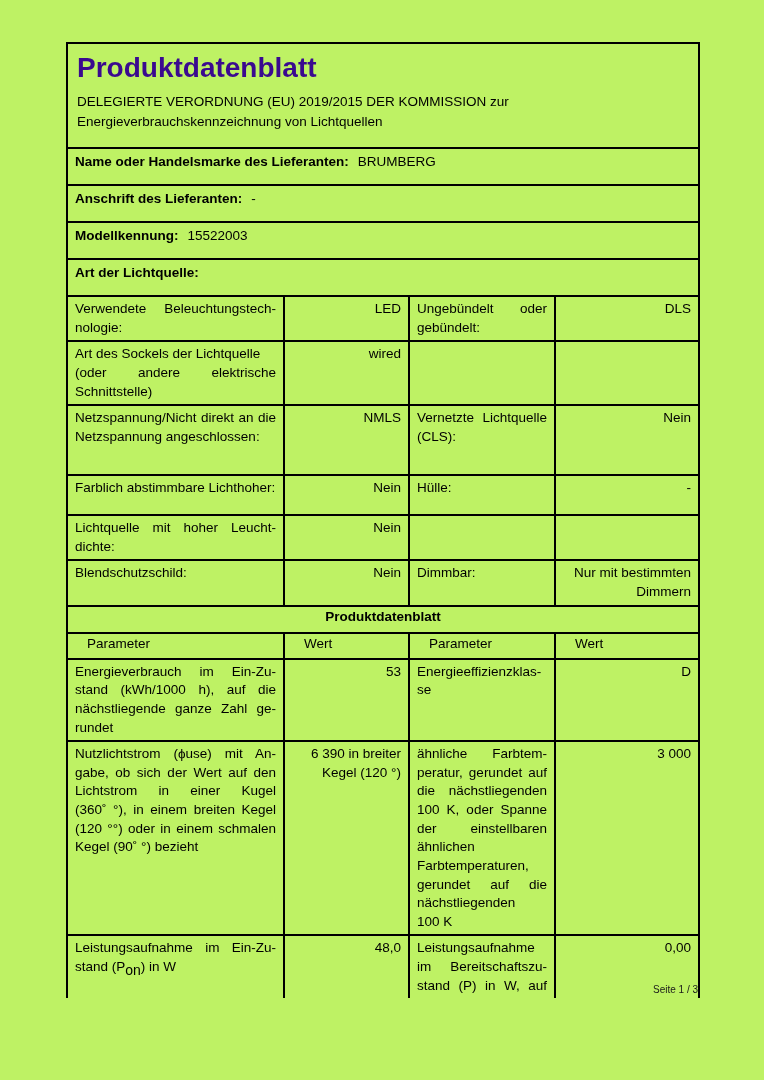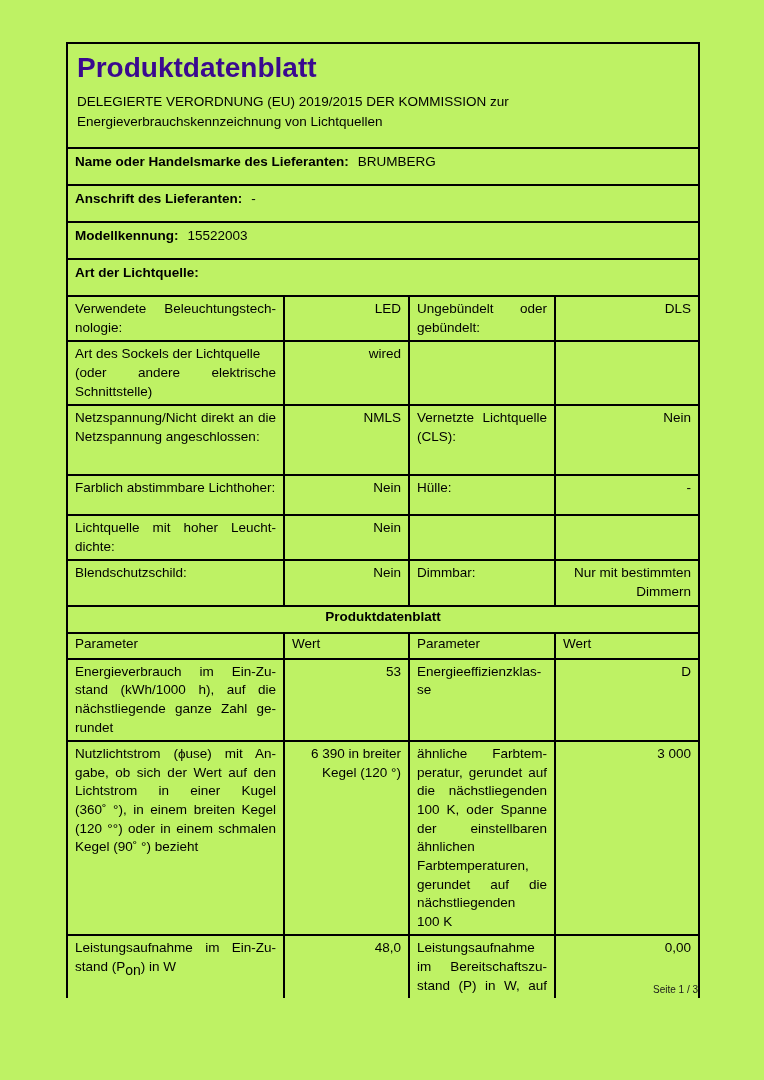--- a/index.html
+++ b/index.html
@@ -16,21 +16,21 @@
   }
   .title-cell{height:93px;padding:5px 9px;}
   .doc-title{font-size:28px;font-weight:bold;line-height:1.2;margin:2px 0 7px 0;}
   .doc-subtitle{font-size:13.5px;line-height:1.5;white-space:pre-line;}
   .info-row td{height:28px;padding-top:4px;}
   .info-label{font-weight:bold;}
   .info-value{margin-left:9px;}
   .label-cell{text-align:justify;white-space:pre-line;}
   .value-cell{text-align:right;margin-left:12px;}
   .section-hdr{text-align:center;font-weight:bold;height:23px;padding:1px 7px;}
-  .col-hdr td{height:22px;padding:1px 7px;}
+  .col-hdr td{height:22px;padding:1px 19px;}
   sub{font-size:14px;line-height:0;margin-top:40px;}
   .footer{
     position:absolute;left:66px;top:984px;width:632px;
     text-align:right;font-size:10px;color:#1a1a1a;
   }
 </style>
 </head>
 <body>
 
 <div class="page">

